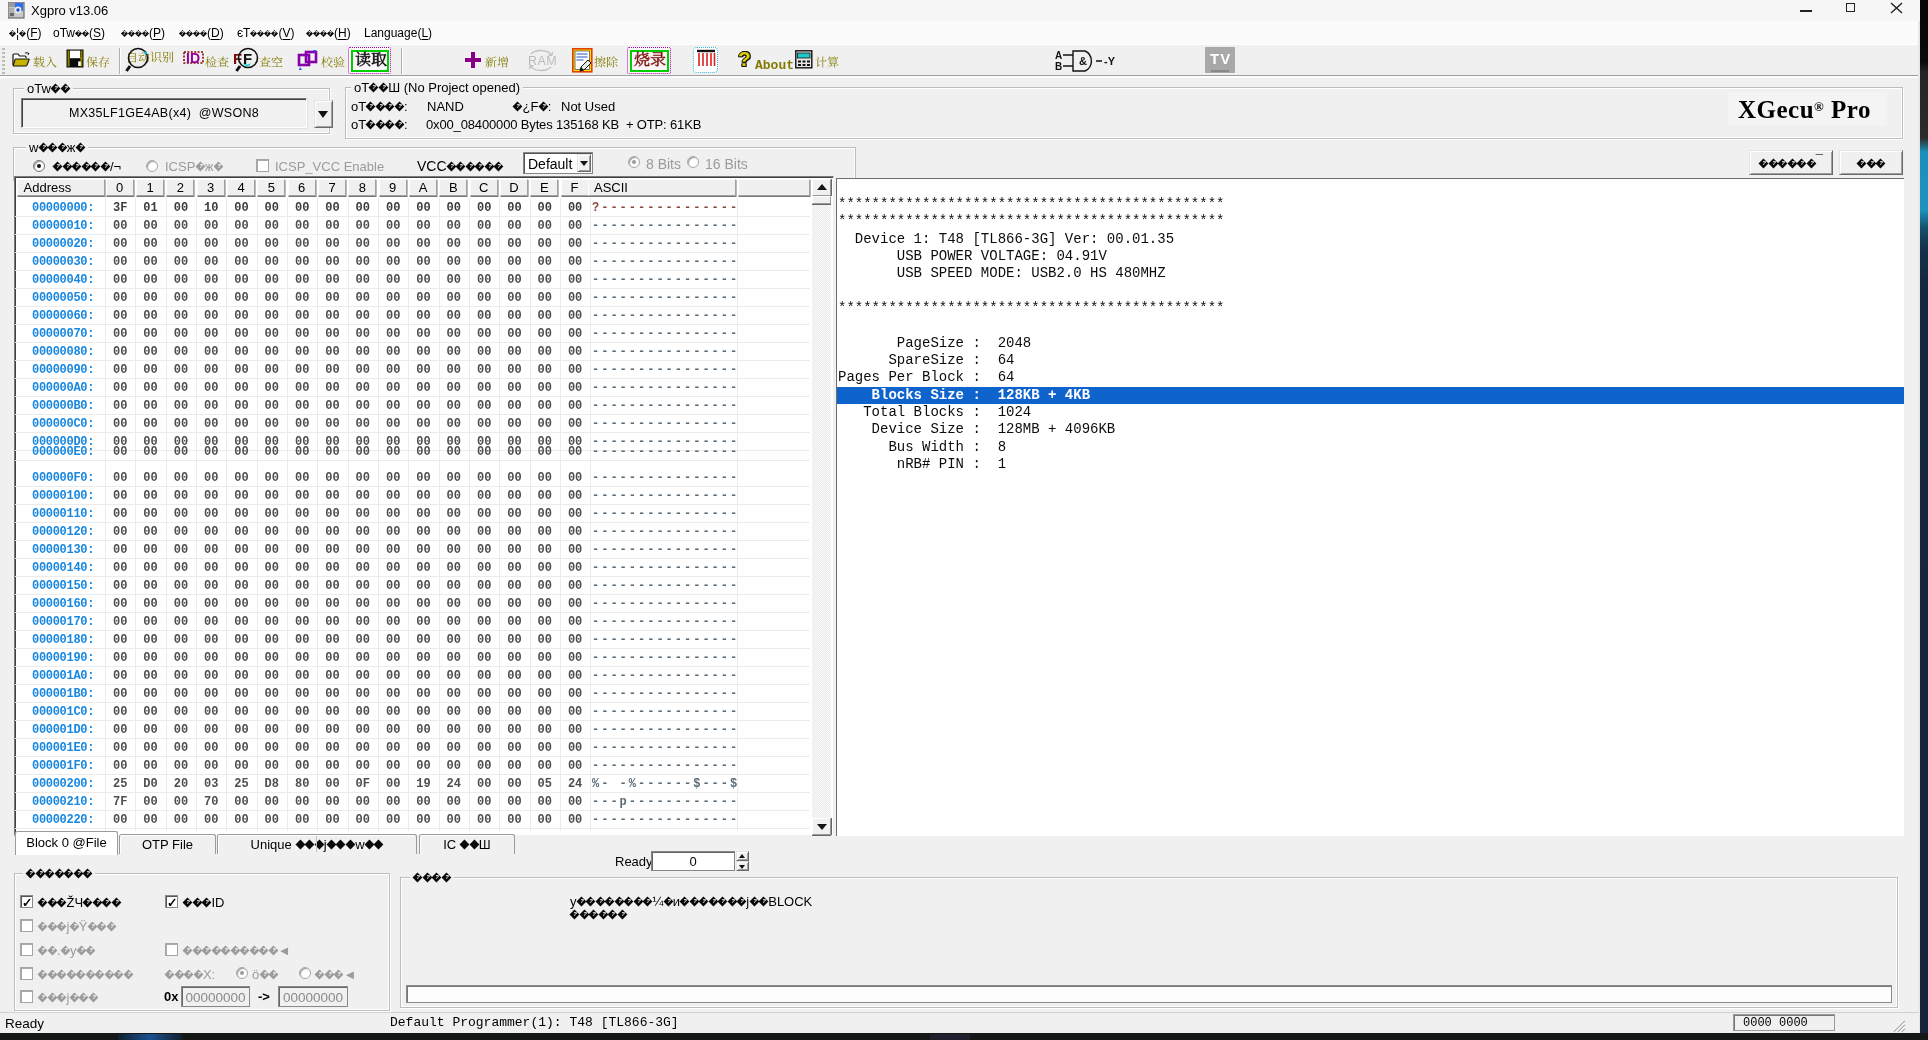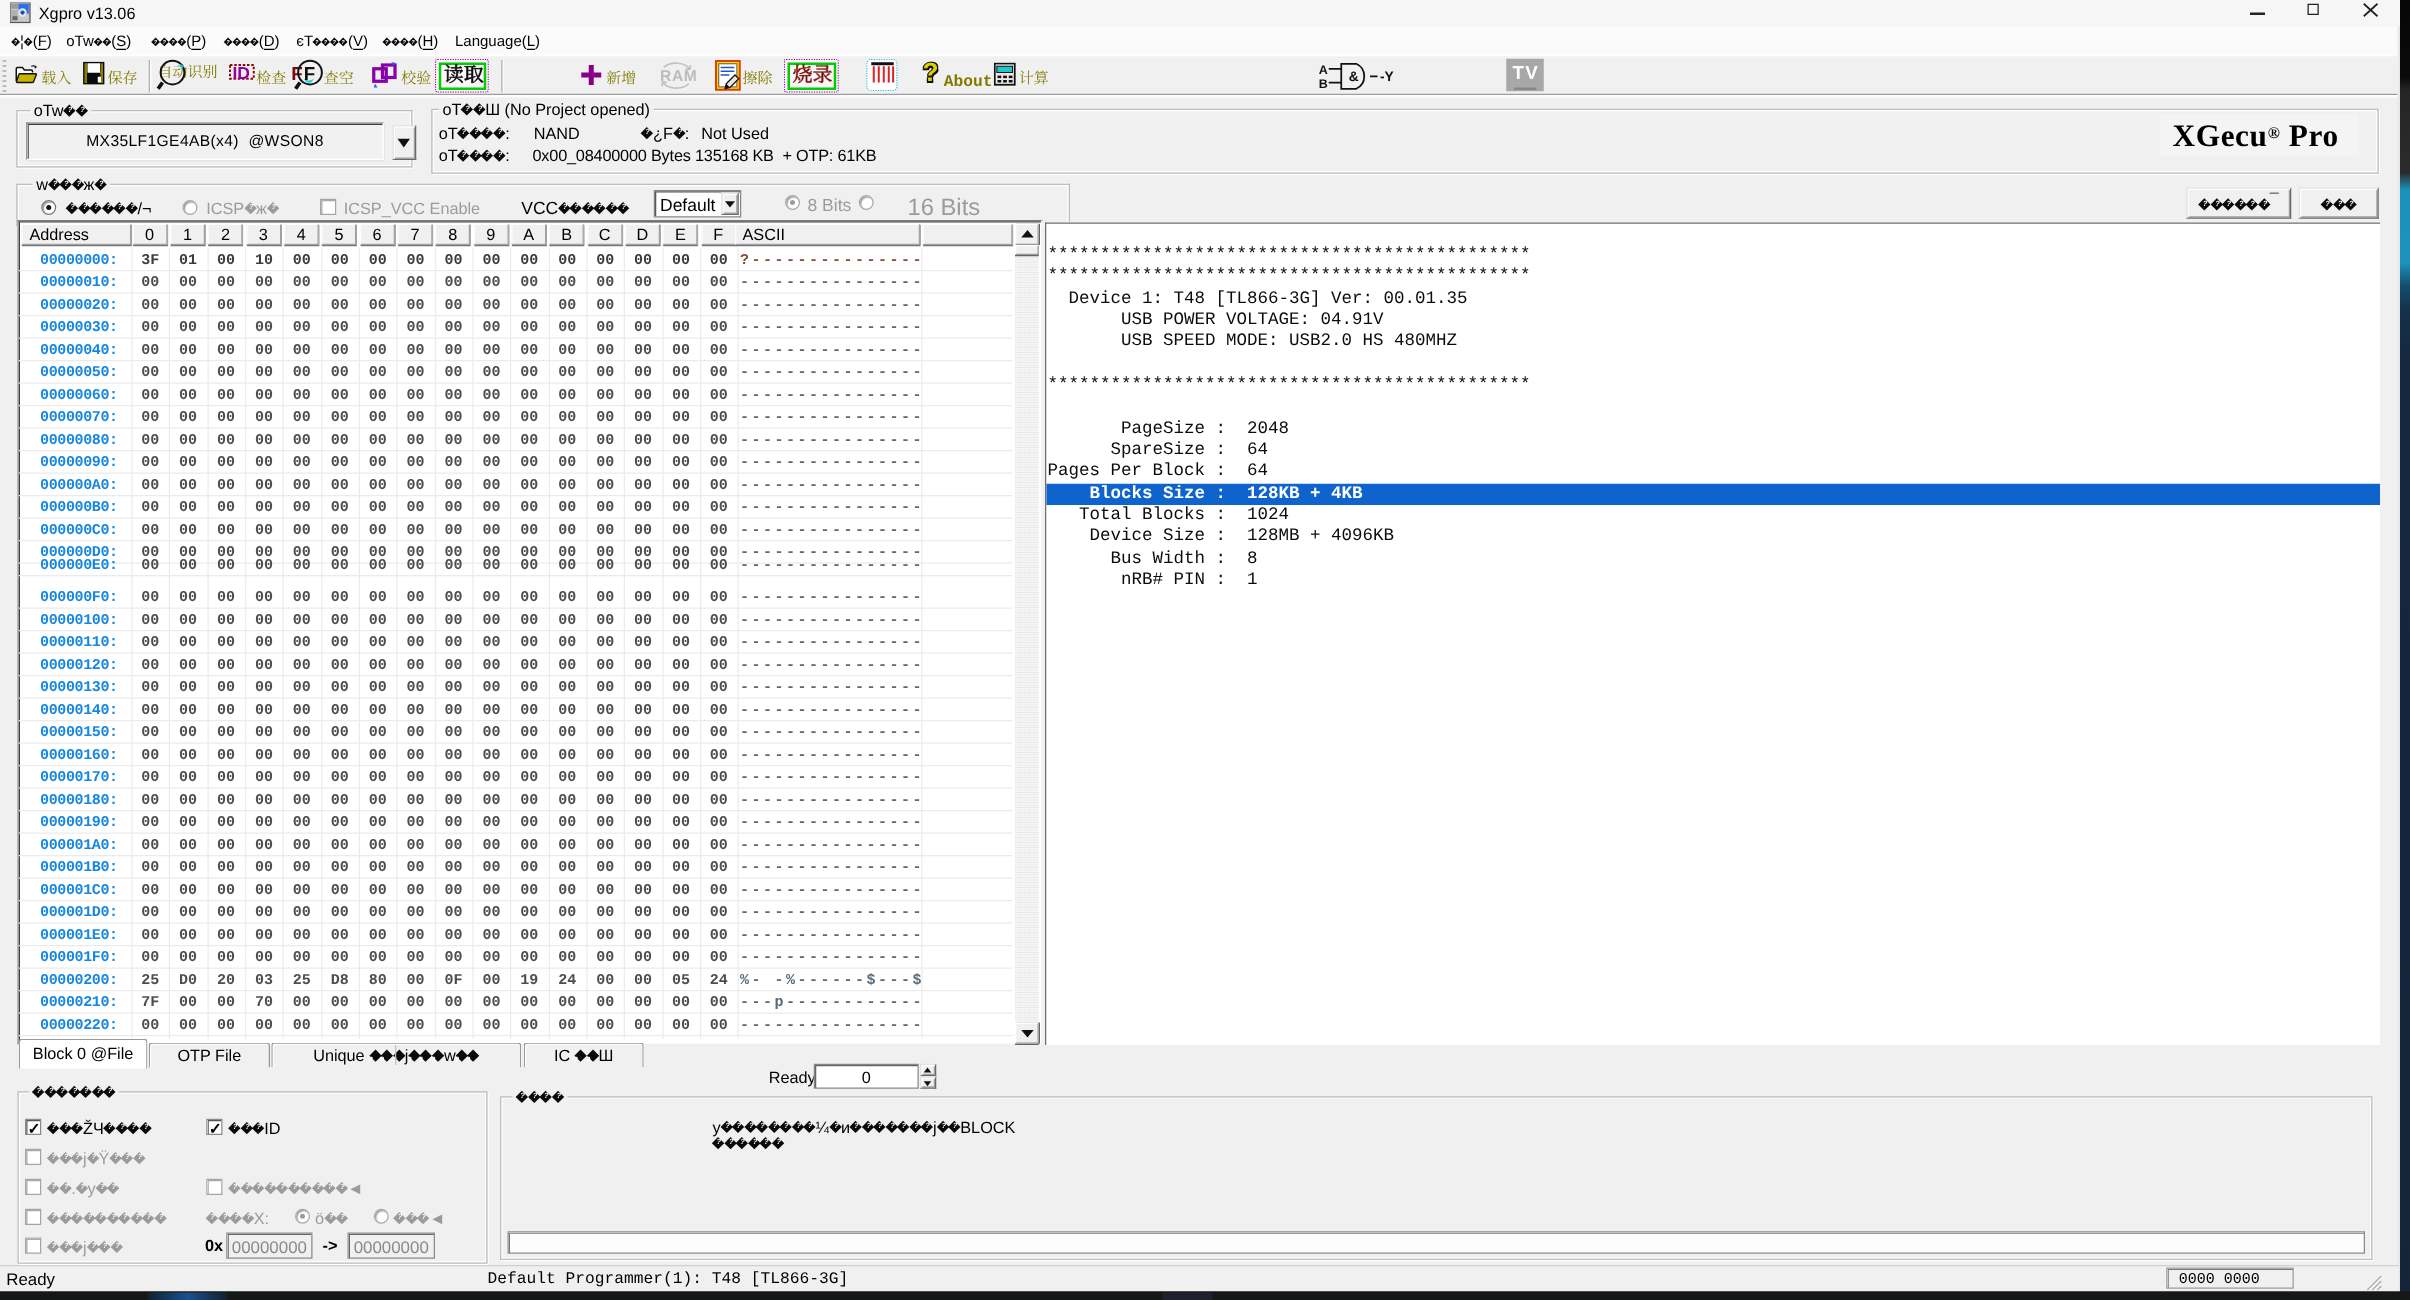--- a/index.html
+++ b/index.html
@@ -185,21 +185,21 @@
         </svg></div>
 <div class="tsep" style="left:401px"></div>
 <svg class="abs" style="left:464px;top:7px" width="18" height="18" viewBox="0 0 18 18">
         <path d="M7 1 h4 v6 h6 v4 h-6 v6 h-4 v-6 h-6 v-4 h6Z" fill="#880088"></path>
       </svg>
 <span class="tlab" style="left:485px"><svg class="cj" style="width:12px;height:12px;vertical-align:-1px" viewBox="0 0 100 100">
           <path d="M24 65 14 61C13 69 9 80 4 88L5 89C12 83 17 73 20 67C23 67 24 66 24 65ZM21 4 20 4C23 7 26 13 27 16C34 21 39 9 21 4ZM14 21 12 22C15 26 17 33 17 38C23 44 29 32 14 21ZM35 63 34 64C37 68 40 74 40 80C46 86 53 72 35 63ZM45 13 40 18H6L7 21H50C52 21 52 21 53 20C50 17 45 13 45 13ZM44 50 40 55H31V43H52C53 43 54 43 54 42C51 38 46 34 46 34L41 40H35C38 36 42 31 44 27C46 27 47 26 47 25L38 22C36 27 34 35 33 40H4L4 43H25V55H6L7 58H25V86C25 88 24 88 23 88C21 88 14 88 14 88V89C17 90 19 90 21 91C22 92 22 94 22 96C30 95 31 91 31 86V58H50C51 58 52 58 52 57C49 54 44 50 44 50ZM88 33 84 39H62V17C72 16 83 13 90 11C92 12 94 12 94 11L86 4C81 8 72 12 63 15L56 12V45C56 63 53 81 40 94L41 96C60 82 62 63 62 45V42H77V96H78C81 96 83 94 83 94V42H94C96 42 97 41 97 40C94 37 88 33 88 33Z" fill="#827a00"></path>
         </svg><svg class="cj" style="width:12px;height:12px;vertical-align:-1px" viewBox="0 0 100 100">
           <path d="M84 31 75 28C74 33 72 39 70 43L72 44C75 41 78 36 80 33C82 33 83 32 84 31ZM47 28 46 28C48 32 52 37 52 42C57 46 62 35 47 28ZM45 5 44 5C48 9 52 14 52 19C59 24 64 10 45 5ZM44 54V51H84V54H85C87 54 90 53 90 52V24C92 24 94 23 94 23L86 17L83 20H73C77 17 81 12 84 9C86 10 87 9 87 8L77 4C75 9 72 16 70 20H44L37 17V56H38C41 56 44 54 44 54ZM61 48H44V23H61ZM66 48V23H84V48ZM78 87H48V75H78ZM48 94V90H78V95H79C81 95 84 94 84 93V63C86 62 88 62 88 61L80 55L77 59H49L42 56V96H43C46 96 48 94 48 94ZM78 72H48V62H78ZM28 27 24 33H22V10C25 10 26 9 26 8L16 7V33H4L5 36H16V69C11 71 7 72 4 72L8 81C9 81 10 80 10 79C22 73 31 68 37 65L36 64L22 68V36H33C34 36 35 35 36 34C33 31 28 27 28 27Z" fill="#827a00"></path>
         </svg></span>
-<div class="abs" style="left:528px;top:10px;color:#bcbcbc;font-weight:bold;font-size:12.5px;letter-spacing:0.5px">RAM</div>
+<div class="abs" style="left:528px;top:10px;color:#bcbcbc;font-weight:normal;font-size:12.5px;letter-spacing:0.5px">RAM</div>
 <svg class="abs" style="left:524px;top:5px" width="34" height="23" viewBox="0 0 34 23">
         <path d="M7 5 A12 8 0 0 1 28 6.5 M28 6.5 l0.5 -3.5 M28 6.5 l-3.5 -0.5" fill="none" stroke="#c0c0c0" stroke-width="1.3"></path>
         <path d="M27 18 A12 8 0 0 1 6 16.5 M6 16.5 l-0.5 3.5 M6 16.5 l3.5 0.5" fill="none" stroke="#c0c0c0" stroke-width="1.3"></path>
       </svg>
 <svg class="abs" style="left:572px;top:4px" width="21" height="25" viewBox="0 0 21 25">
         <rect x="0.8" y="0.8" width="19" height="23" fill="#ffe000" stroke="#e04000" stroke-width="1.6"></rect>
         <rect x="3" y="3" width="14.5" height="18.5" fill="#fff" stroke="#555" stroke-width="0.8"></rect>
         <path d="M4.5 6 h11 M4.5 9 h11 M4.5 12 h7" stroke="#2255cc" stroke-width="1.2"></path>
         <path d="M9 19 l7 -7 l3 3 l-7 7 l-4 1Z" fill="#e8e8e8" stroke="#111" stroke-width="1"></path>
         <path d="M9 19 l3 3 l-4 1Z" fill="#111"></path>
@@ -283,21 +283,21 @@
 <div class="abs" style="left:417px;top:158px;font-size:14px">VCC<i class="d"></i><i class="d"></i><i class="d"></i><i class="d"></i><i class="d"></i><i class="d"></i></div>
 <div class="sunk2" style="left:523px;top:152px;width:70px;height:22px;box-shadow:inset 1px 1px 0 #555"></div>
 <div class="abs" style="left:528px;top:156px;font-size:14px">Default</div>
 <div class="btn" style="left:577px;top:154px;width:14px;height:18px"></div>
 <div class="abs" style="left:579.5px;top:161px;width:0;height:0;border-left:4.5px solid transparent;border-right:4.5px solid transparent;border-top:5.5px solid #111"></div>
 <div class="rad dis" style="left:628px;top:156px">
       <div class="dot"></div>
     </div>
 <div class="abs gray" style="left:646px;top:156px;font-size:14px">8 Bits</div>
 <div class="rad dis" style="left:687px;top:156px"></div>
-<div class="abs gray" style="left:726px;top:156px;font-size:19px">16 Bits</div>
+<div class="abs gray" style="left:705px;top:156px;font-size:14px">16 Bits</div>
 
 <div id="grid">
 <div class="hc" style="left:1.5px;width:88px">
         <span style="margin-left:6px">Address</span>
       </div>
 <div class="hc hcc" style="left:90.7px;width:28px">0</div>
 <div class="hc hcc" style="left:121.0px;width:28px">1</div>
 <div class="hc hcc" style="left:151.4px;width:28px">2</div>
 <div class="hc hcc" style="left:181.7px;width:28px">3</div>
 <div class="hc hcc" style="left:212.0px;width:28px">4</div>

